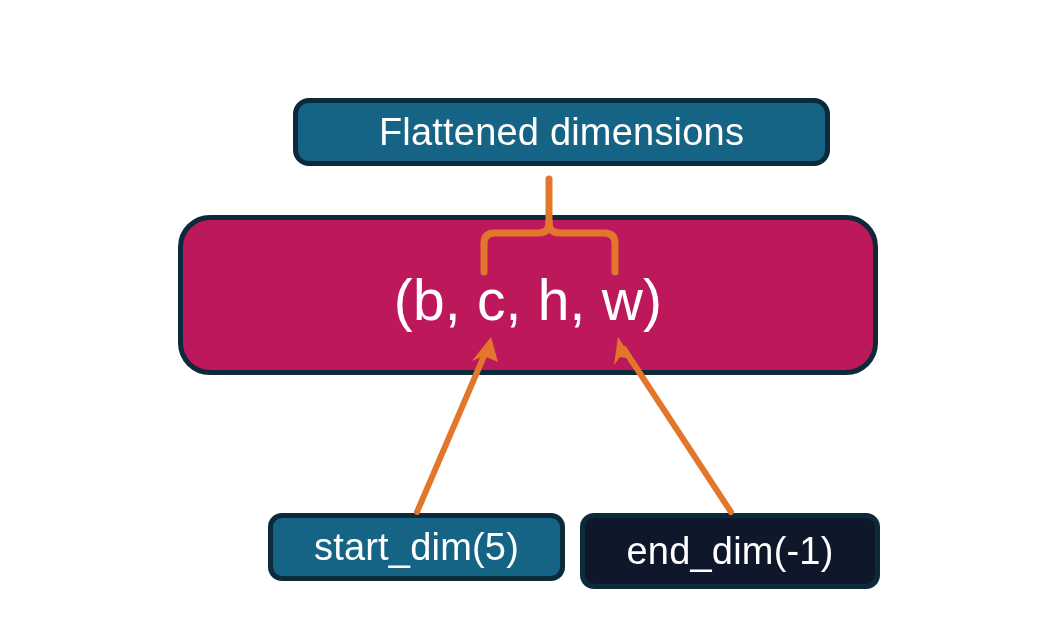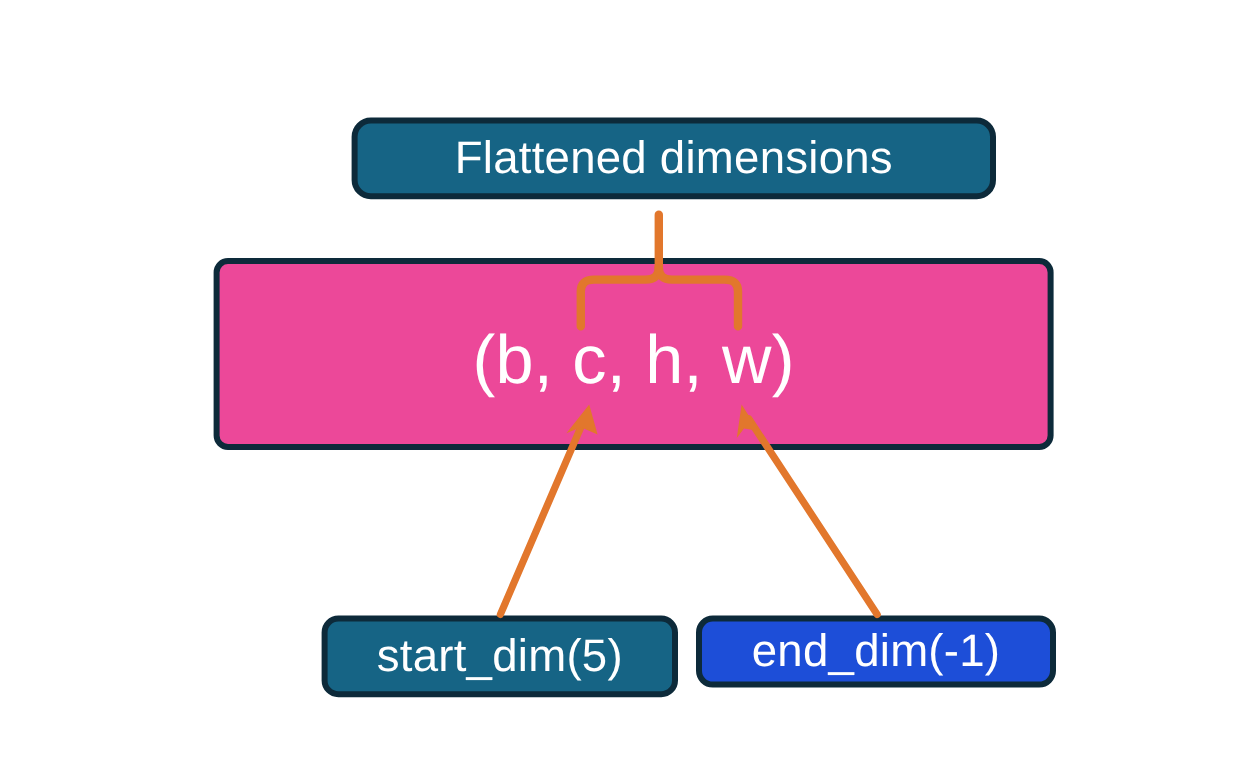--- a/index.html
+++ b/index.html
@@ -38,23 +38,23 @@
     border-radius: 16px;
     font-size: 38px;
     font-weight: 400;
   }
   
   #node-shape {
     left: 178px;
     top: 215px;
     width: 700px;
     height: 160px;
-    background: #ec4899;
+    background: #be185d;
     border: 5px solid #0d2a3a;
-    border-radius: 12px;
+    border-radius: 32px;
     font-size: 57px;
     font-weight: 400;
   }
   #node-shape .label-inner {
     position: absolute;
     left: 0;
     right: 0;
     top: 52px;
     text-align: center;
     line-height: 1;
@@ -67,22 +67,22 @@
     height: 68px;
     background: #166485;
     border: 5px solid #0d2a3a;
     border-radius: 14px;
     font-size: 38px;
   }
   #node-end-dim {
     left: 580px;
     top: 513px;
     width: 300px;
-    height: 60px;
-    background: #1d4ed8;
+    height: 76px;
+    background: #0f172a;
     border: 5px solid #0d2a3a;
     border-radius: 14px;
     font-size: 38px;
   }
   
   svg.layer {
     position: absolute;
     left: 0;
     top: 0;
     width: 1038px;

